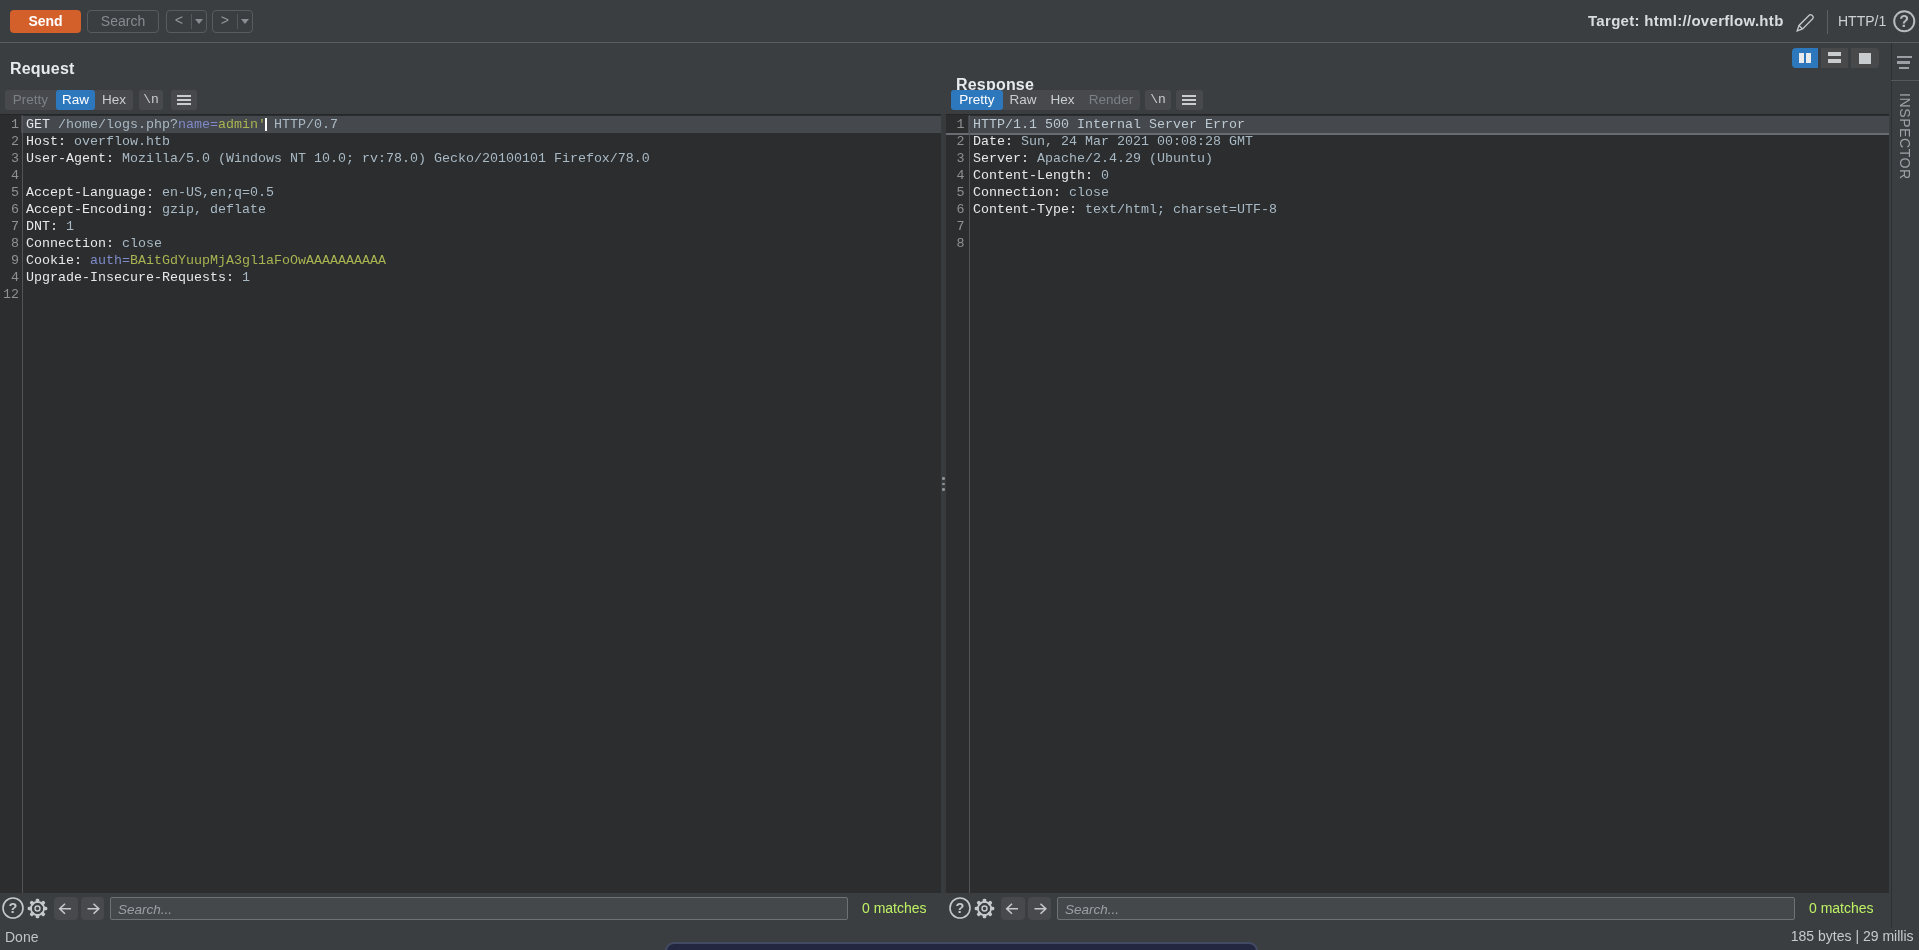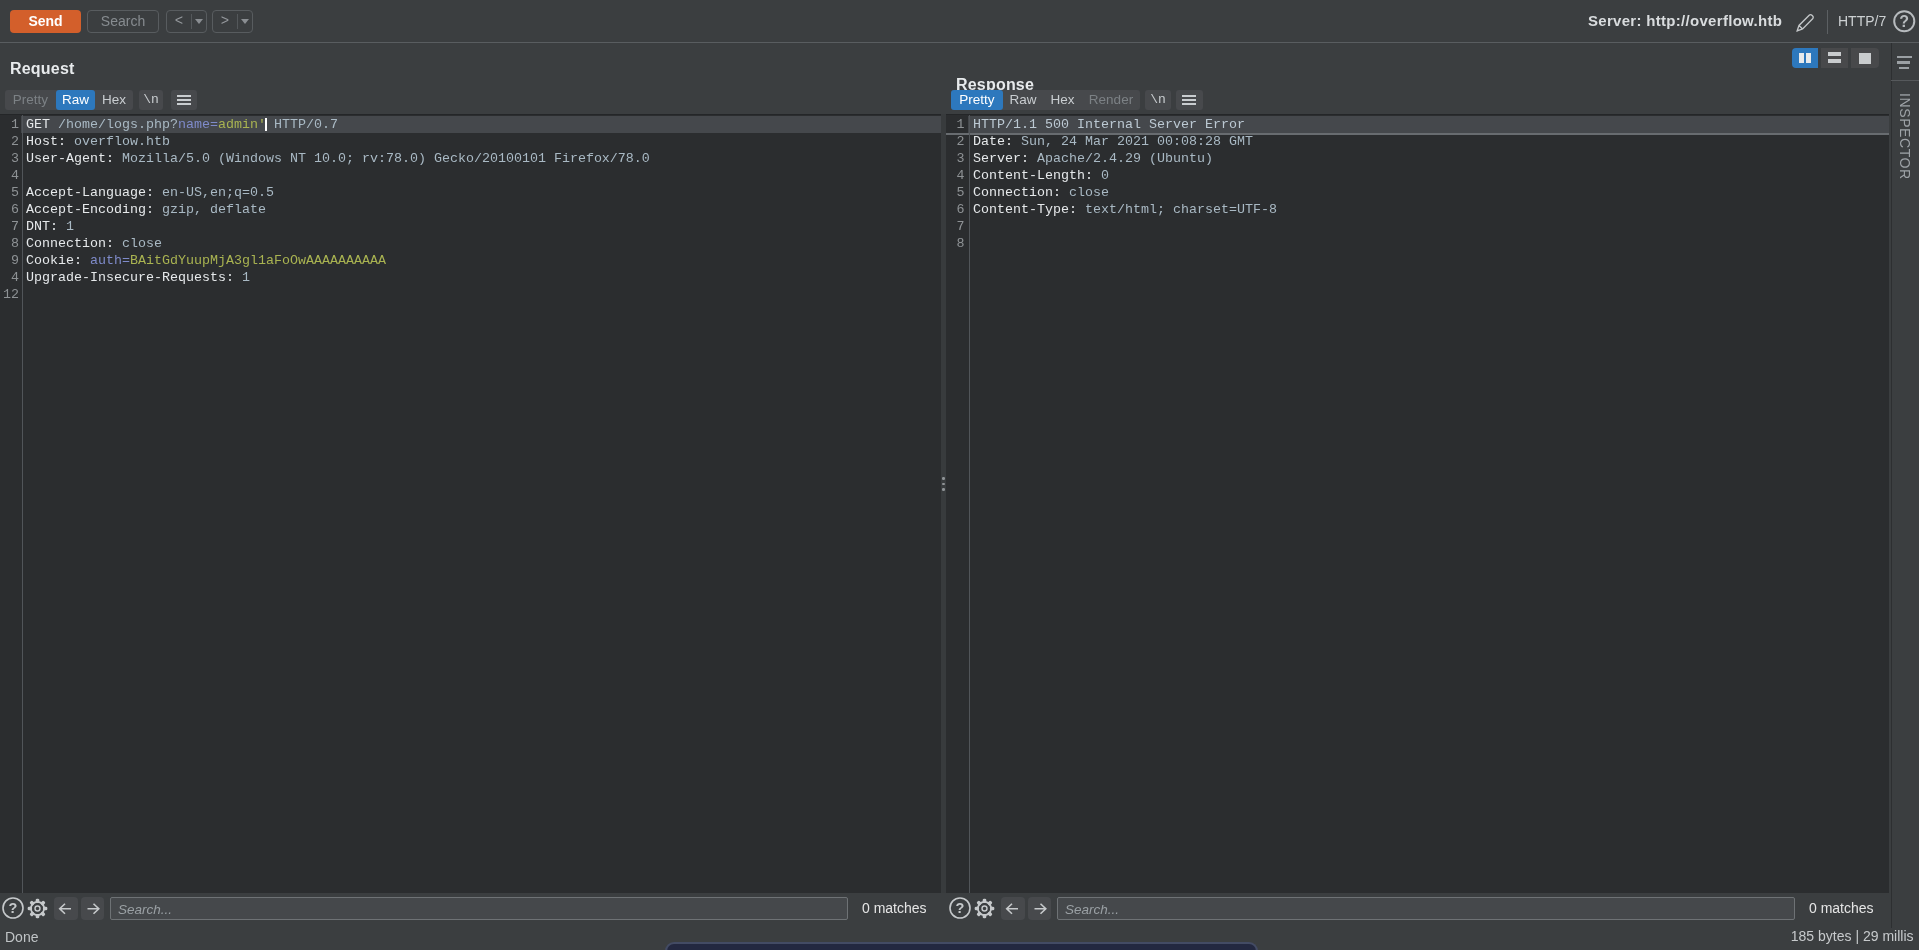--- a/index.html
+++ b/index.html
@@ -12,42 +12,42 @@
 .tabs{position:absolute;height:20px;background:#47494c;border-radius:3px;display:flex}
 .tab{height:20px;line-height:20px;text-align:center;font-size:13.5px;color:#c9cdd0}
 .tab.on{background:#2d78bd;color:#fff;border-radius:3px}
 .tab.off{color:#7c8185}
 .sbtn{position:absolute;height:20px;background:#47494c;border-radius:3px;color:#c9cdd0;font-size:13px;text-align:center;line-height:20px}
 .title{position:absolute;font-size:16px;font-weight:bold;color:#e7eaec;letter-spacing:0.2px}
 .ham span{position:absolute;left:6px;width:14px;height:2px;background:#c9cdd0}
 .abtn{position:absolute;width:23.5px;height:23.5px;background:#47494c;border-radius:4px}
 .inp{position:absolute;height:23px;background:#45484b;border:1px solid #6e7275;border-radius:2px;line-height:21px}
 .ph{font-style:italic;color:#9aa0a4;font-size:13.5px;padding-left:7px}
-.match{position:absolute;height:23px;line-height:23px;font-size:14px;color:#e5e5e5}
+.match{position:absolute;height:23px;line-height:23px;font-size:14px;color:#bef264}
 </style></head><body>
 <div class="a" style="left:0;top:0;width:1919px;height:42px;background:#3b3e40"></div>
 <div class="a" style="left:0;top:42px;width:1919px;height:1px;background:#595d60"></div>
 <div class="a" style="left:10px;top:9.5px;width:71px;height:23px;background:#d35f2b;border-radius:4px;color:#fff;font-weight:bold;font-size:14px;text-align:center;line-height:23px">Send</div>
 <div class="a" style="left:87px;top:9.5px;width:72px;height:23px;border:1px solid #585c5f;border-radius:4px;color:#878c90;font-size:14px;text-align:center;line-height:21px">Search</div>
 <div class="a" style="left:166px;top:9.5px;width:41px;height:23px;border:1px solid #585c5f;border-radius:4px">
 <div class="a" style="left:0;top:0;width:24px;height:21px;text-align:center;line-height:20px;font-size:14px;color:#94989c;font-family:'Liberation Mono',monospace">&lt;</div>
 <div class="a" style="left:24px;top:3px;width:1px;height:15px;background:#54585b"></div>
 <div class="a" style="left:28px;top:8px;width:0;height:0;border-left:4.5px solid transparent;border-right:4.5px solid transparent;border-top:5px solid #8a8e92"></div>
 </div>
 <div class="a" style="left:212px;top:9.5px;width:41px;height:23px;border:1px solid #585c5f;border-radius:4px">
 <div class="a" style="left:0;top:0;width:24px;height:21px;text-align:center;line-height:20px;font-size:14px;color:#94989c;font-family:'Liberation Mono',monospace">&gt;</div>
 <div class="a" style="left:24px;top:3px;width:1px;height:15px;background:#54585b"></div>
 <div class="a" style="left:28px;top:8px;width:0;height:0;border-left:4.5px solid transparent;border-right:4.5px solid transparent;border-top:5px solid #8a8e92"></div>
 </div>
-<div class="a" style="left:1588px;top:12px;width:210px;height:18px;line-height:18px;font-size:15px;letter-spacing:0.3px;font-weight:bold;color:#d9dcde">Server: http://overflow.htb</div>
+<div class="a" style="left:1588px;top:12px;width:210px;height:18px;line-height:18px;font-size:15px;letter-spacing:0.3px;font-weight:bold;color:#d9dcde">Target: html://overflow.htb</div>
 <svg class="a" style="left:1796px;top:12px" width="20" height="20" viewBox="0 0 20 20">
     <path d="M1.2 18.8 L3.0 13.4 L13.2 3.2 a1.9 1.9 0 0 1 2.7 0 l0.75 0.75 a1.9 1.9 0 0 1 0 2.7 L6.6 16.9 L1.2 18.8 Z M3.0 13.4 L6.6 16.9" fill="none" stroke="#c3c6c8" stroke-width="1.35"></path>
   </svg>
 <div class="a" style="left:1827px;top:10px;width:1px;height:24px;background:#5c6063"></div>
-<div class="a" style="left:1838px;top:12px;width:60px;height:18px;line-height:18px;font-size:14px;color:#ccd0d2">HTTP/7</div>
+<div class="a" style="left:1838px;top:12px;width:60px;height:18px;line-height:18px;font-size:14px;color:#ccd0d2">HTTP/1</div>
 <svg class="a" style="left:1893px;top:10px" width="22.5" height="22.5" viewBox="0 0 22.5 22.5">
 <circle cx="11.25" cy="11.25" r="10.05" fill="none" stroke="#b7bbbe" stroke-width="2.0"></circle>
 <text x="11.25" y="17.009999999999998" font-family="Liberation Sans" font-size="16" fill="#b7bbbe" text-anchor="middle" font-weight="bold">?</text>
 </svg>
 <div class="title" style="left:10px;top:60px">Request</div>
 <div class="title" style="left:956px;top:76px">Response</div>
 <div class="tabs" style="left:5px;top:90px">
 <div class="tab off" style="width:51px">Pretty</div>
 <div class="tab on" style="width:39px">Raw</div>
 <div class="tab" style="width:38px">Hex</div>

